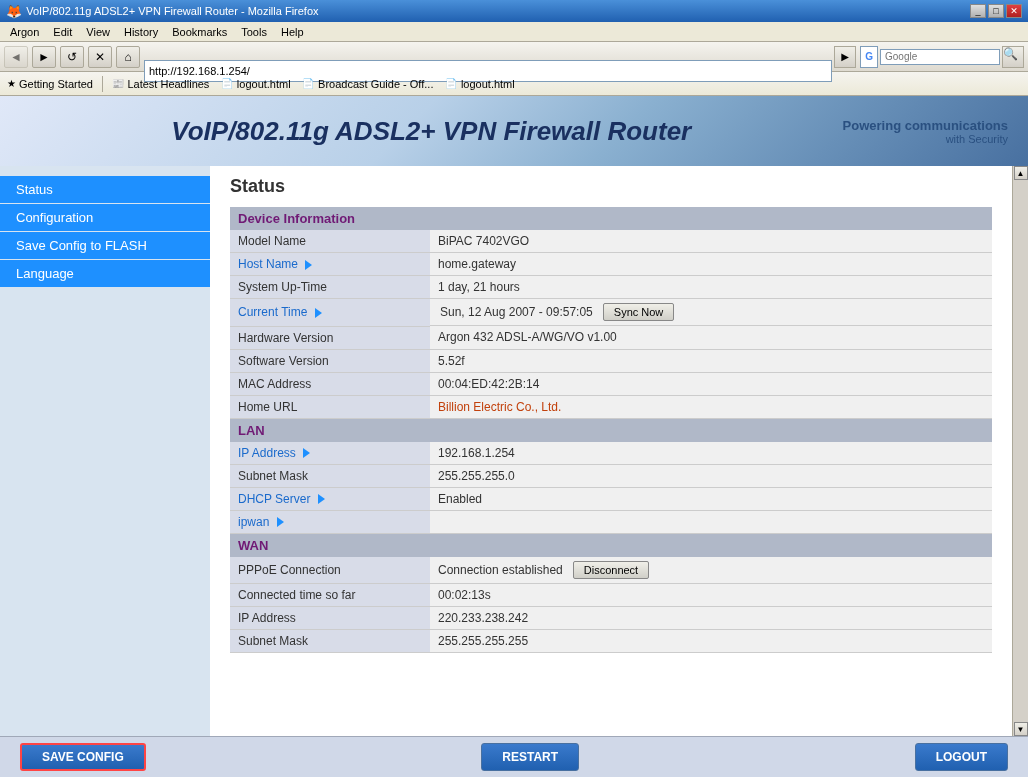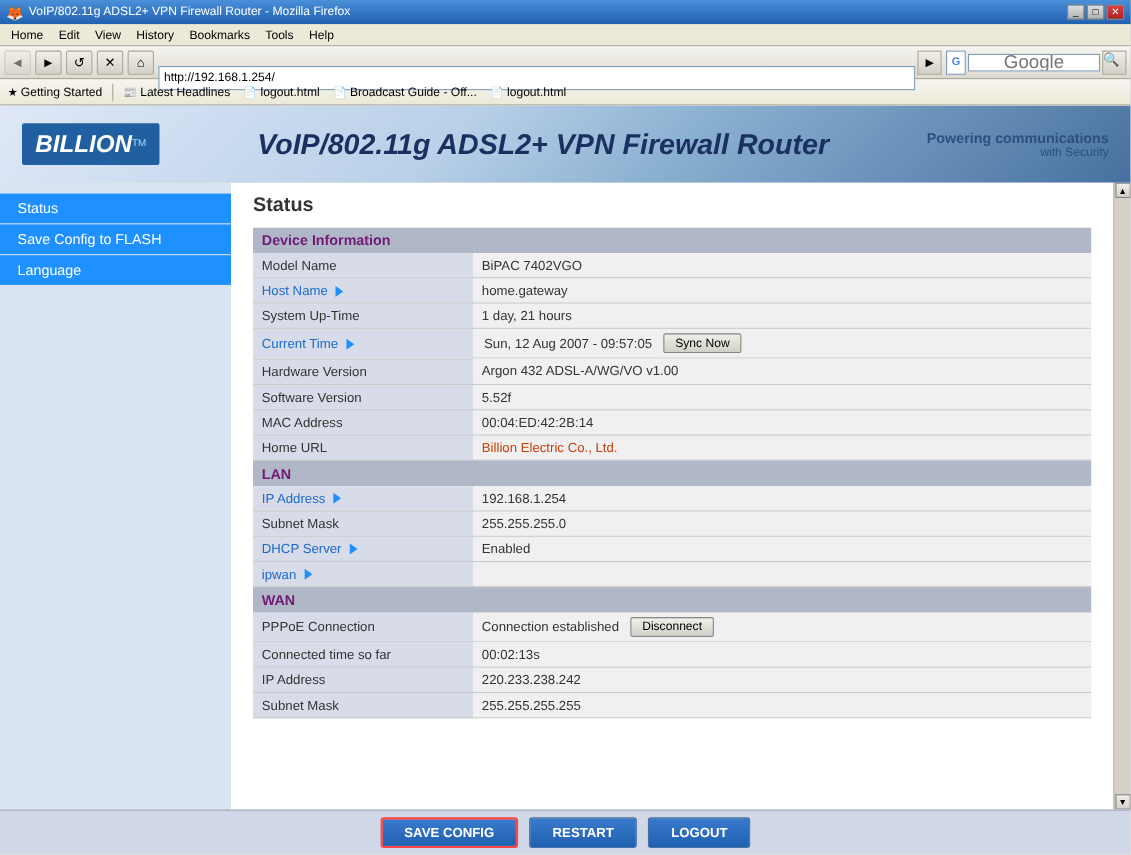--- a/index.html
+++ b/index.html
@@ -82,22 +82,21 @@
       background: linear-gradient(to bottom, #f0efe8, #d4d0c8);
       border: 1px solid #aca899;
       cursor: pointer;
       display: flex; align-items: center; justify-content: center;
       font-size: 10px;
     }
     .search-input {
       width: 120px; height: 16px;
       border: 1px solid #7f9db9;
       padding: 0 4px;
-      font-size: 17px;
-      text-align: center;
+      font-size: 10px;
     }
     .search-btn {
       width: 22px; height: 22px;
       background: linear-gradient(to bottom, #f0efe8, #d4d0c8);
       border: 1px solid #aca899;
       cursor: pointer;
     }
 
     .bookmarks-bar {
       background: linear-gradient(to bottom, #f5f4ef, #ece9d8);
@@ -266,21 +265,21 @@
       border-left: 7px solid #1e90ff;
       margin-left: 4px;
       vertical-align: middle;
     }
 
     
     .bottom-bar {
       background: #d0d8e8;
       padding: 6px 20px;
       display: flex;
-      justify-content: center;
+      justify-content: space-between;
       gap: 10px;
       border-top: 1px solid #a0a8b8;
     }
     .bottom-btn {
       padding: 5px 20px;
       font-size: 12px;
       font-weight: bold;
       cursor: pointer;
       border-radius: 3px;
       border: 1px solid #4870a0;
@@ -301,21 +300,21 @@
     <span>VoIP/802.11g ADSL2+ VPN Firewall Router - Mozilla Firefox</span>
   </div>
   <div class="title-bar-buttons">
     <div class="title-btn">_</div>
     <div class="title-btn">□</div>
     <div class="title-btn" style="background:linear-gradient(to bottom,#e04040,#b02020);color:white;">✕</div>
   </div>
 </div>
 
 <div class="menu-bar">
-  <span class="menu-item">Home</span>
+  <span class="menu-item">Argon</span>
   <span class="menu-item">Edit</span>
   <span class="menu-item">View</span>
   <span class="menu-item">History</span>
   <span class="menu-item">Bookmarks</span>
   <span class="menu-item">Tools</span>
   <span class="menu-item">Help</span>
 </div>
 
 <div class="toolbar">
   <div class="nav-btn disabled">◄</div>
@@ -359,34 +358,32 @@
   <span class="bookmark-item">
     <span class="bookmark-icon">📄</span>
     <span>logout.html</span>
   </span>
 </div>
 
 <div class="browser-content">
   <div class="router-page">
 
     <div class="router-header">
-      <div class="billion-logo">
-        <span class="billion-logo-text">BILLION</span><span class="billion-logo-tm">TM</span>
-      </div>
       <div class="header-title">VoIP/802.11g ADSL2+ VPN Firewall Router</div>
       <div class="powering-text">
         <div><strong>Powering communications</strong></div>
         <div>with Security</div>
       </div>
     </div>
 
     <div class="router-main">
 
       <div class="sidebar">
         <a class="sidebar-item active">Status</a>
+        <a class="sidebar-item">Configuration</a>
         <a class="sidebar-item">Save Config to FLASH</a>
         <a class="sidebar-item">Language</a>
       </div>
 
       <div class="content-area">
         <div class="content-title">Status</div>
 
         <table class="status-table">
           <tbody>
 

